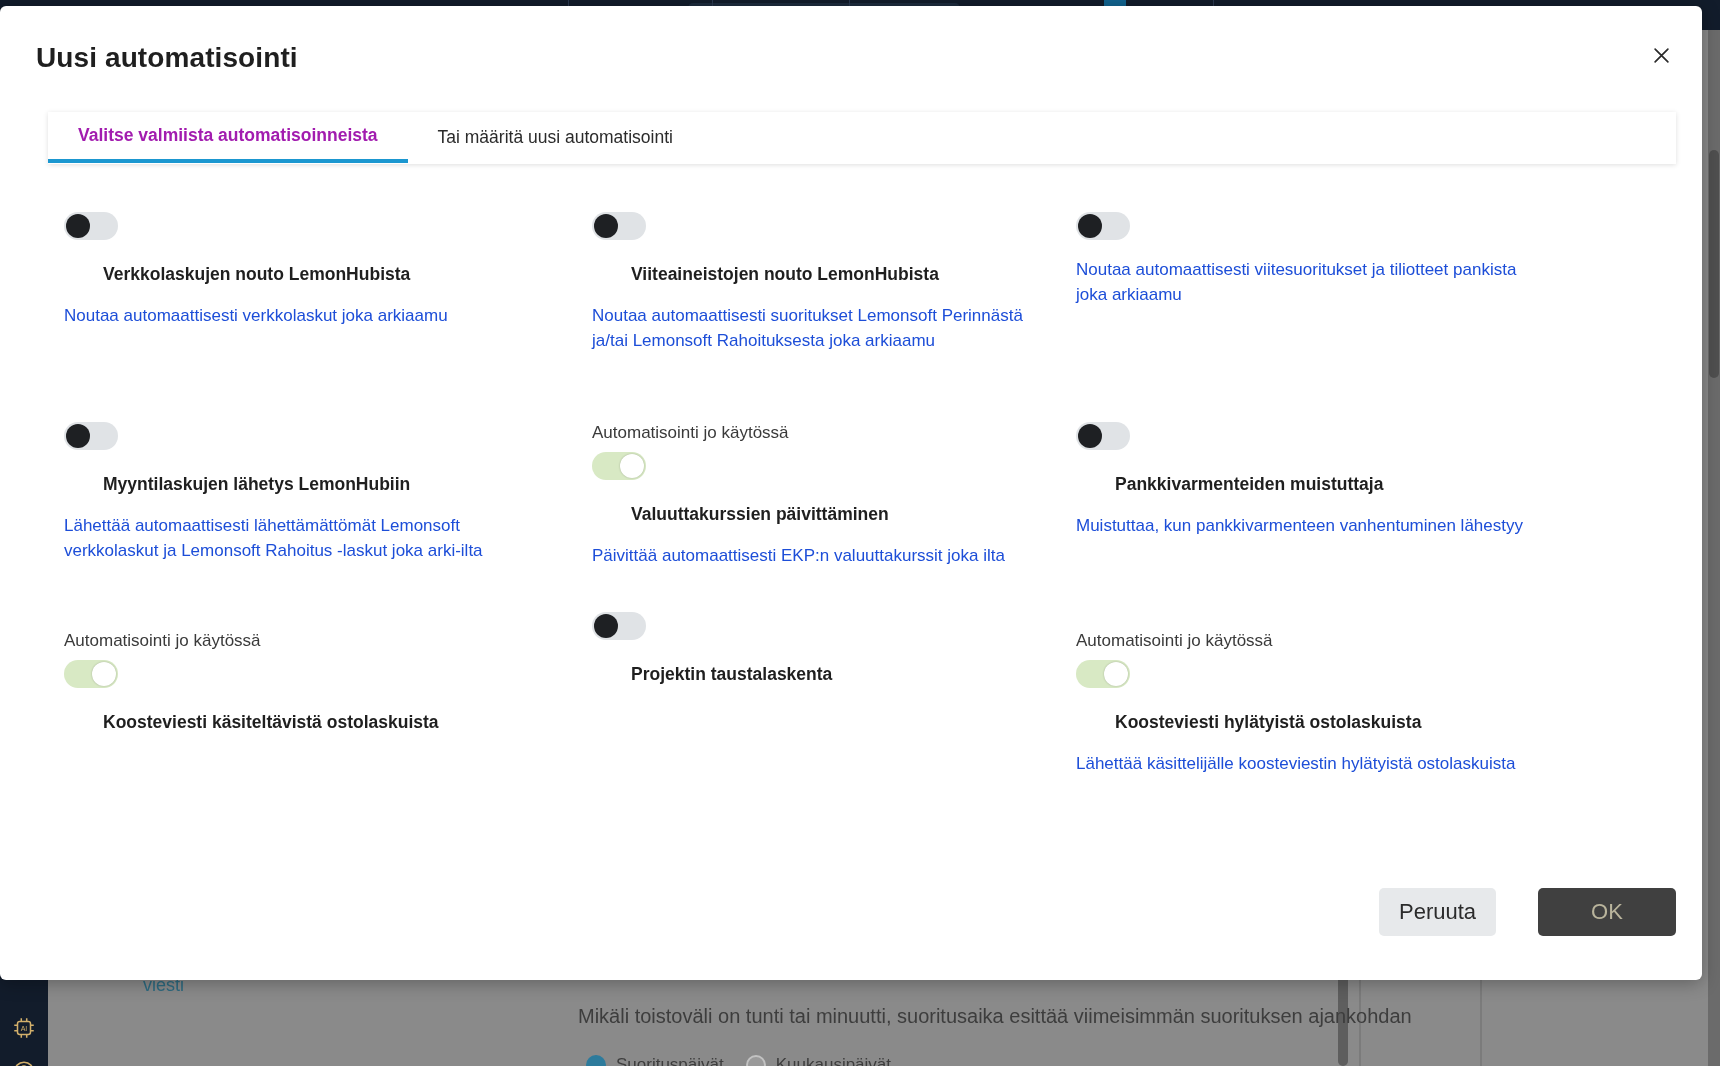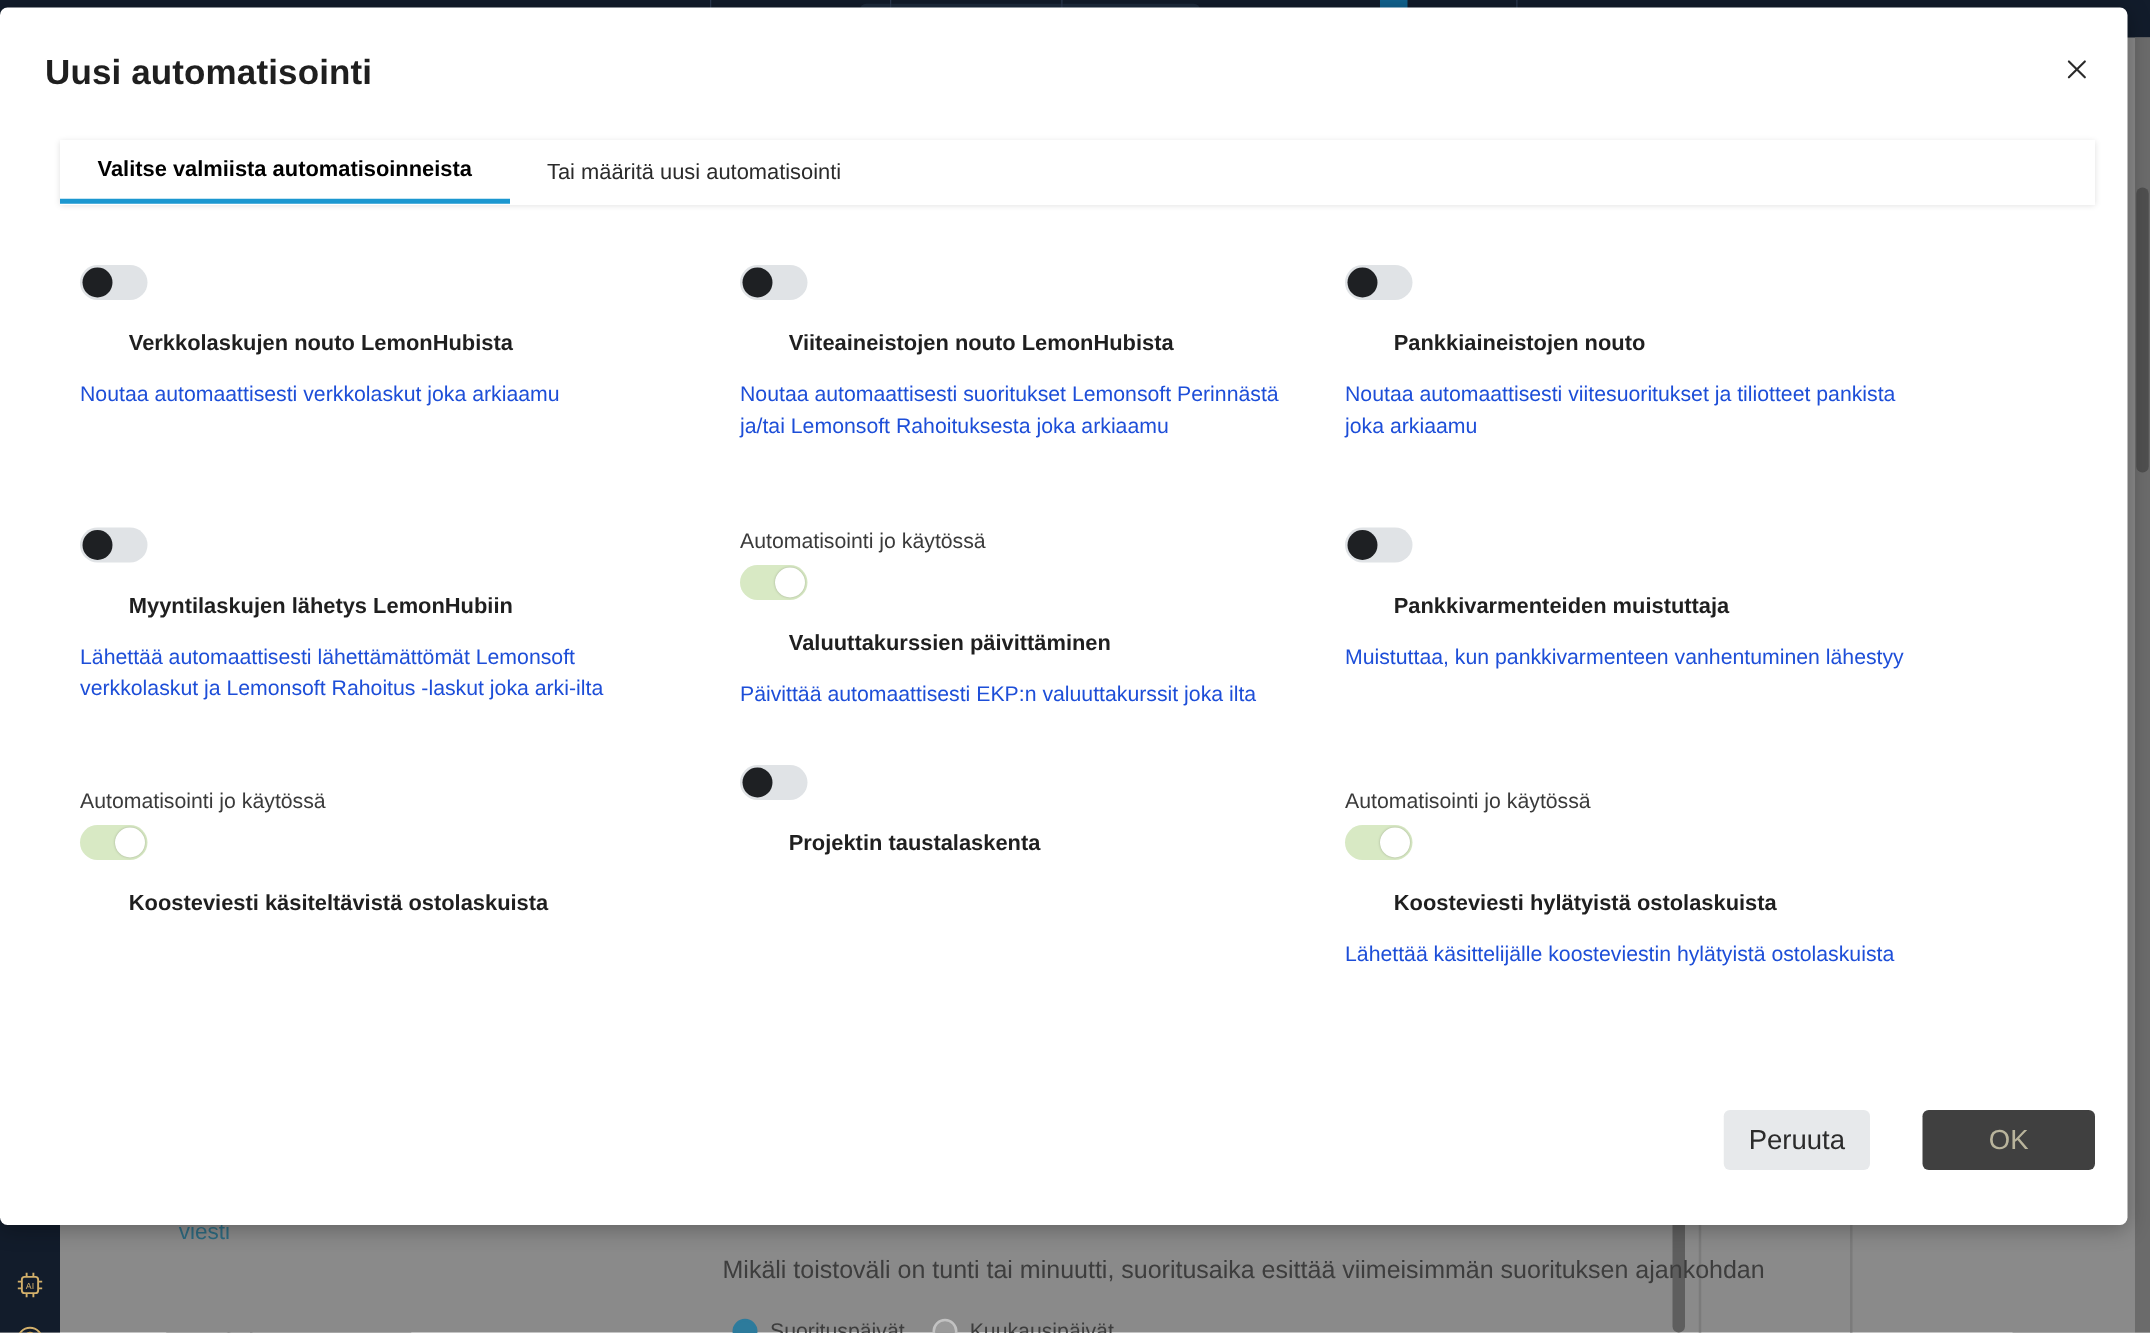--- a/index.html
+++ b/index.html
@@ -114,21 +114,21 @@
   .tabs-row { position: absolute; left: 0; top: 0; display: flex; }
   .tab {
     padding: 0 30px;
     height: 51px;
     display: flex; align-items: center;
     font-size: 17.5px;
     color: #2b2b2b;
     cursor: pointer;
     white-space: nowrap;
   }
-  .tab.active { color: #000000; font-weight: 700; border-bottom: 4px solid #1b97d0; }
+  .tab.active { color: #a21caf; font-weight: 700; border-bottom: 4px solid #1b97d0; }
 
   .grid {
     position: absolute;
     left: 48px; top: 206px;
     right: 26px;
     height: 620px;
   }
   .col {
     position: absolute; top: 0; width: 520px;
   }
@@ -330,21 +330,20 @@
         <div class="item-title">Projektin taustalaskenta</div>
       </div>
     </div>
 
     <div class="col col-3">
 
       <div class="auto-item" style="top:0px;">
         <span class="toggle off">
             <span class="knob"></span>
           </span>
-        <div class="item-title">Pankkiaineistojen nouto</div>
         <div class="item-desc">Noutaa automaattisesti viitesuoritukset ja tiliotteet pankista joka arkiaamu</div>
       </div>
 
       <div class="auto-item" style="top:210px;">
         <span class="toggle off">
             <span class="knob"></span>
           </span>
         <div class="item-title">Pankkivarmenteiden muistuttaja</div>
         <div class="item-desc">Muistuttaa, kun pankkivarmenteen vanhentuminen lähestyy</div>
       </div>

